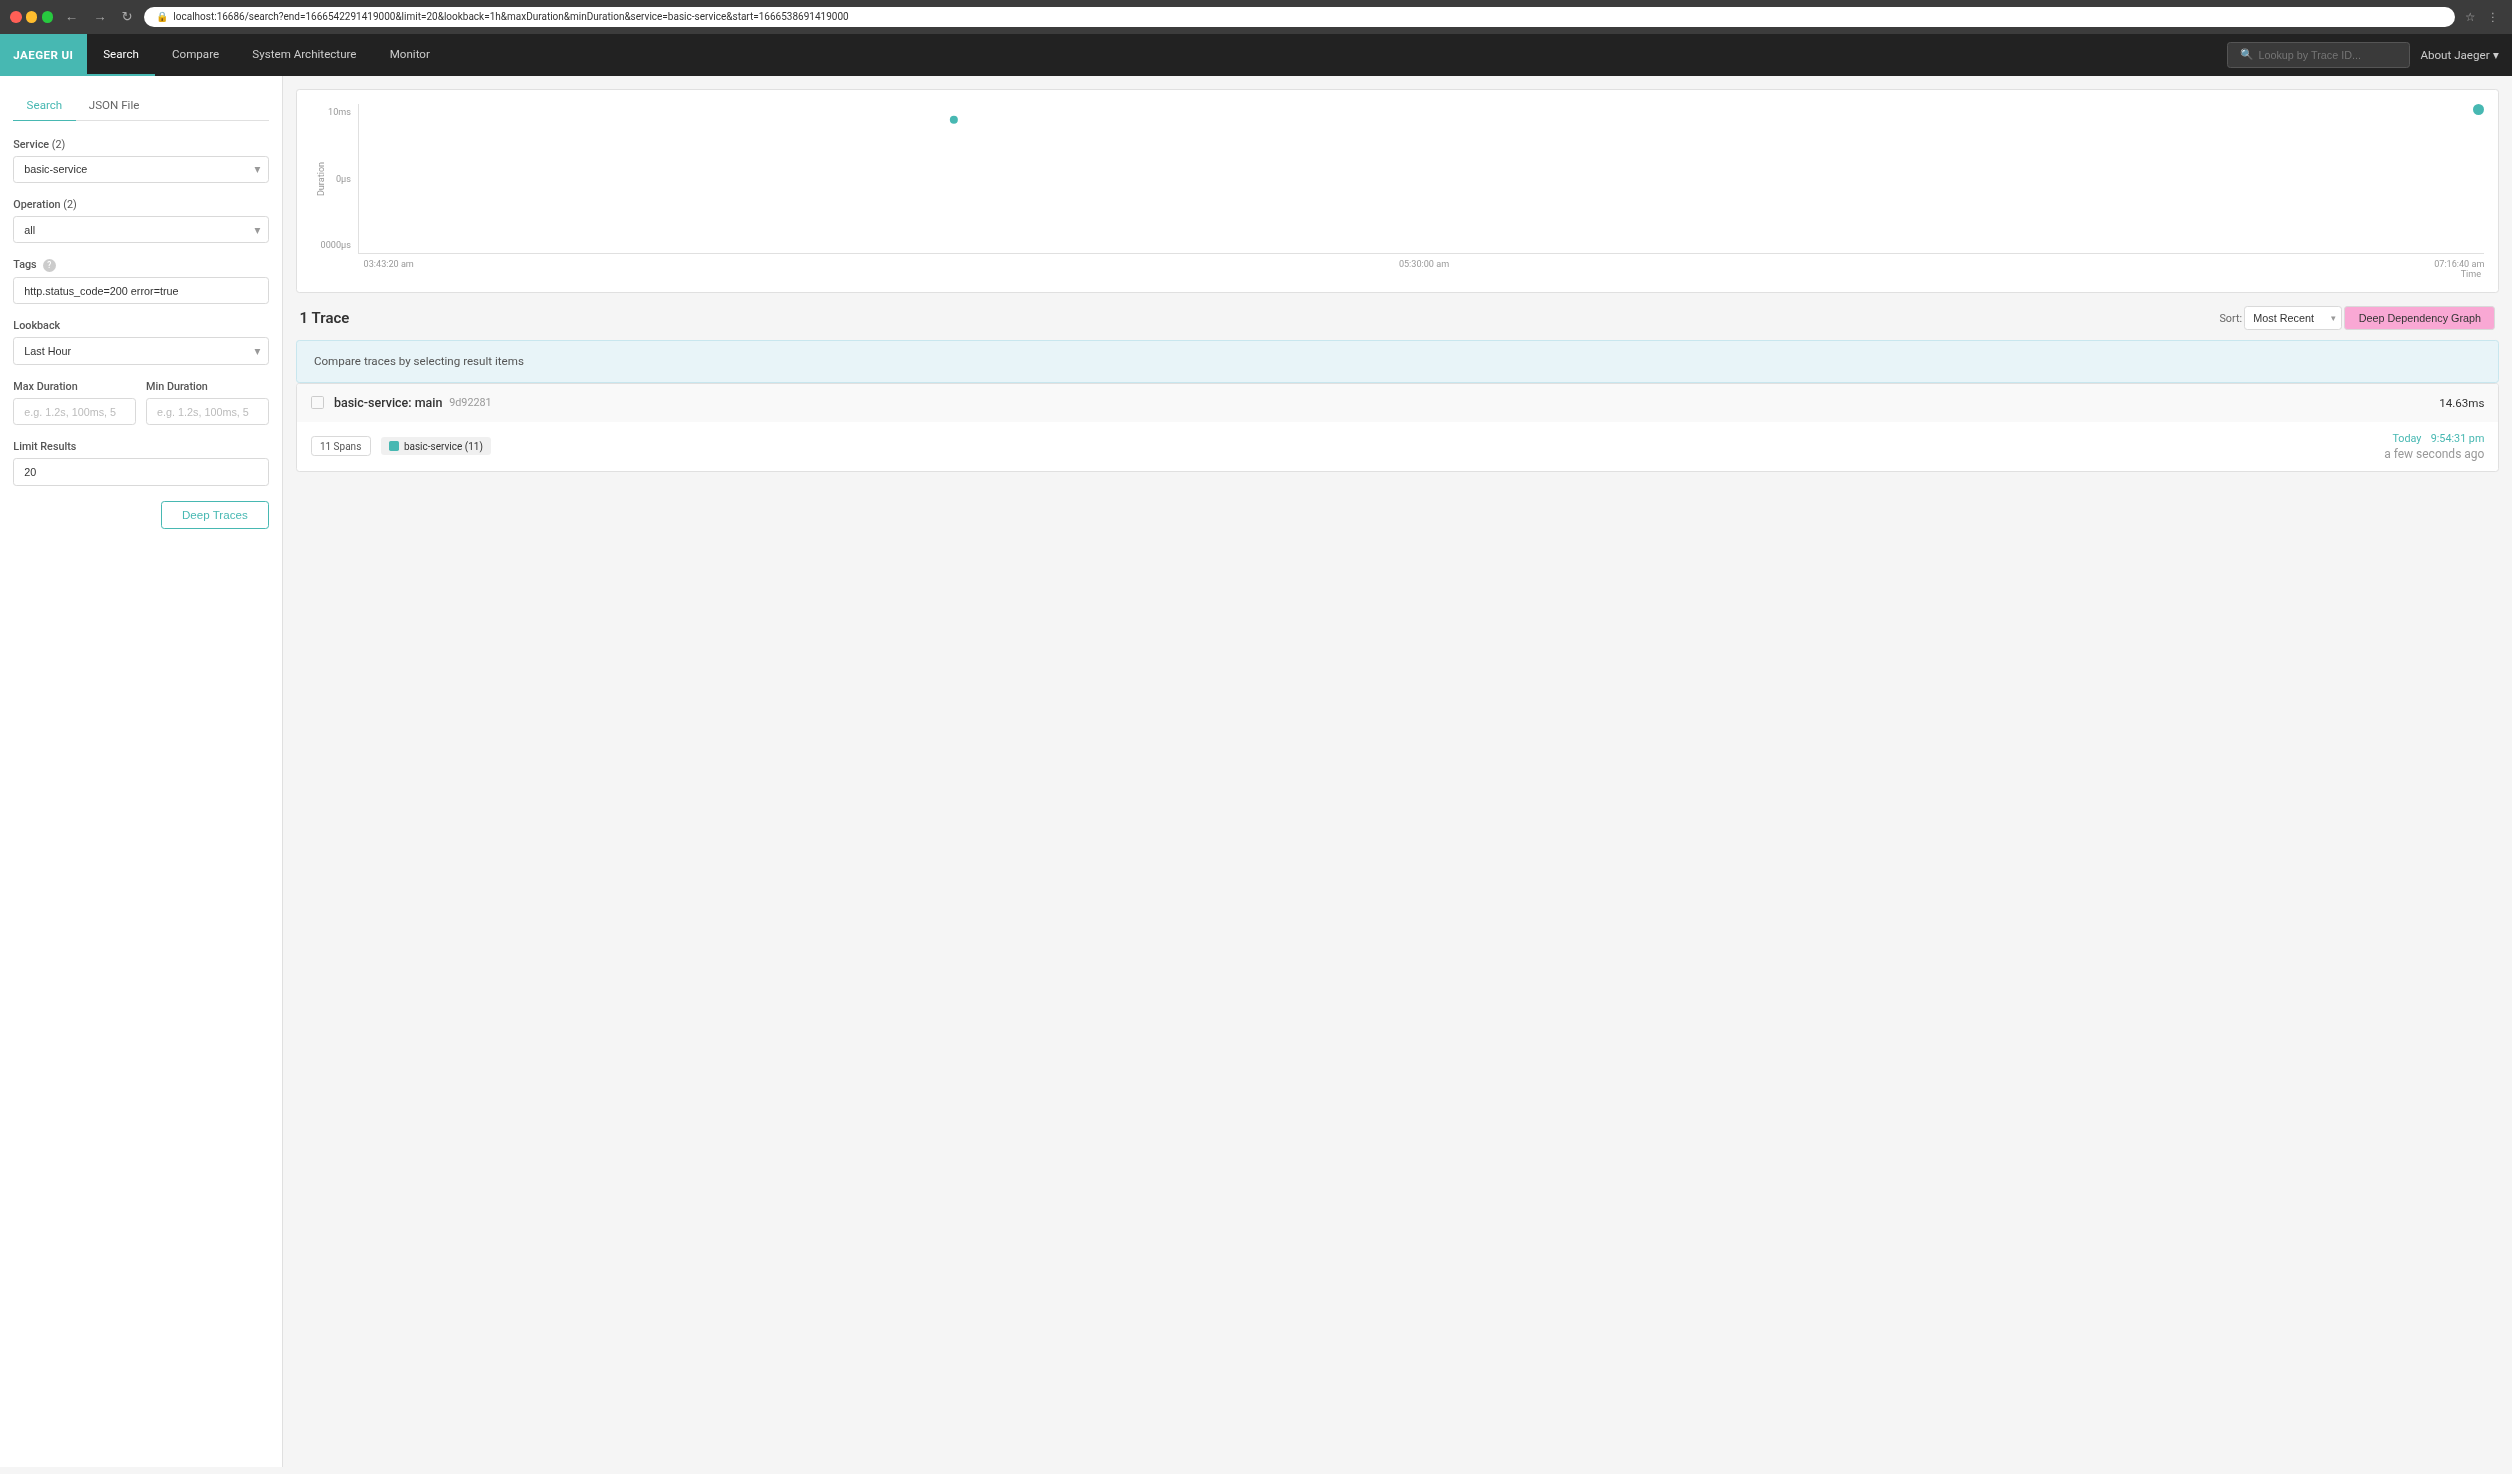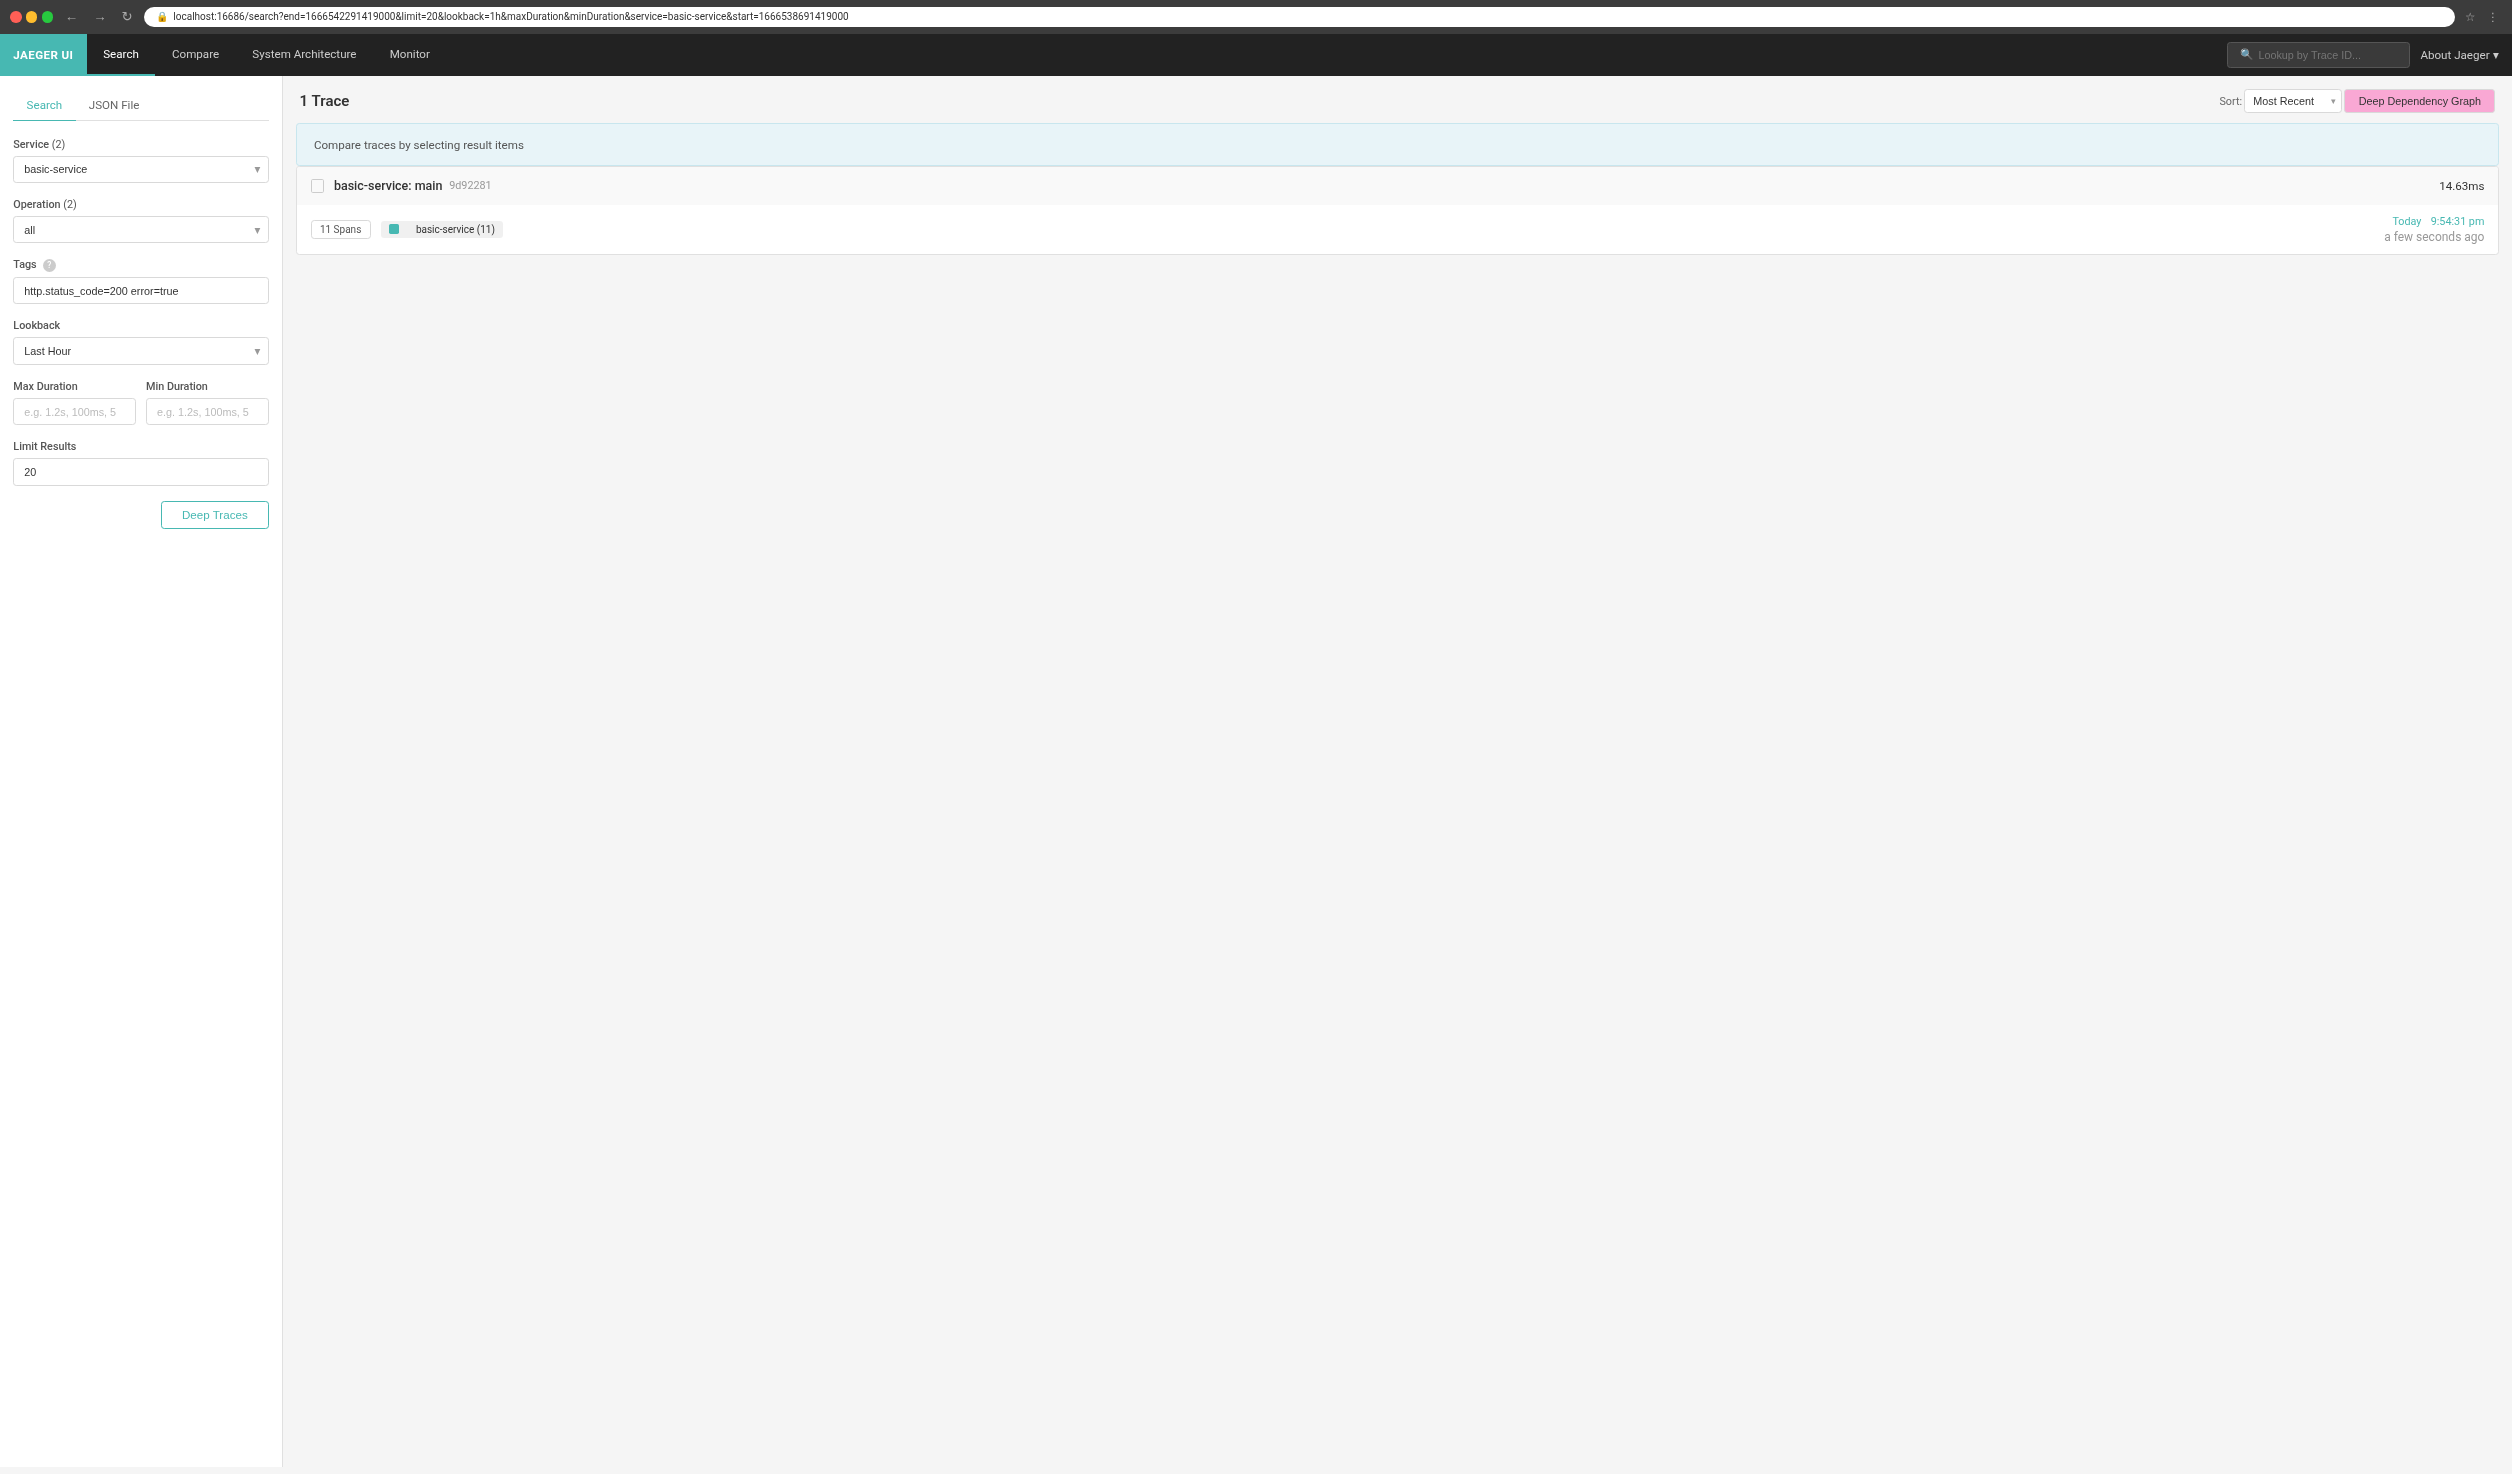--- a/index.html
+++ b/index.html
@@ -344,21 +344,21 @@
     .spans-badge {
       border: 0.8px solid #d9d9d9;
       border-radius: 3.3px;
       padding: 3.3px 8.3px;
       font-size: 10px;
       color: #555;
     }
     .service-badge {
       display: flex;
       align-items: center;
-      gap: 17px;
+      gap: 5px;
       background: #f0f0f0;
       border-radius: 3.3px;
       padding: 3.3px 8.3px;
       font-size: 10px;
       color: #333;
     }
     .service-color-dot {
       width: 10px;
       height: 10px;
       border-radius: 1.7px;
@@ -500,20 +500,41 @@
       <input type="text" class="form-input" value="20" style="">
     </div>
 
     <div class="clearfix">
       <button class="find-traces-btn">Deep Traces</button>
     </div>
   </div>
 
   <div class="content-area">
 
+    <div class="chart-container">
+      <div class="chart-dot"></div>
+      <div class="chart-inner">
+        <div style="position:relative; display:flex; flex-direction:column; justify-content:space-between; align-items:flex-end; padding-right:6.7px; font-size:9.1px; color:#999; min-width:47px; padding-top:3.3px; padding-bottom:3.3px;">
+          <span>10ms</span>
+          <span>0μs</span>
+          <span>0000μs</span>
+          <span style="position:absolute; left:-6.7px; top:50%; transform:translateY(-50%) rotate(-90deg); font-size:9.1px; color:#999; white-space:nowrap;">Duration</span>
+        </div>
+        <div style="flex:1; position:relative; border-left:0.8px solid #e0e0e0; border-bottom:0.8px solid #e0e0e0;">
+
+          <div style="width:8.3px; height:8.3px; border-radius:50%; background:#47b8b2; position:absolute; top:16.6px; left:28%; transform:translate(-50%,-50%);"></div>
+        </div>
+      </div>
+      <div style="display:flex; justify-content:space-between; padding: 5px 0 0 53px; font-size:9.1px; color:#999;">
+        <span>03:43:20 am</span>
+        <span>05:30:00 am</span>
+        <span>07:16:40 am</span>
+      </div>
+      <div style="text-align:right; font-size:9.1px; color:#999; padding-right:3.3px;">Time</div>
+    </div>
 
     <div class="results-header">
       <span class="results-count">1 Trace</span>
       <div class="results-controls">
         <span class="sort-label">Sort:</span>
         <div class="sort-select-wrapper">
           <select class="sort-select">
             <option>Most Recent</option>
             <option>Longest First</option>
             <option>Shortest First</option>

